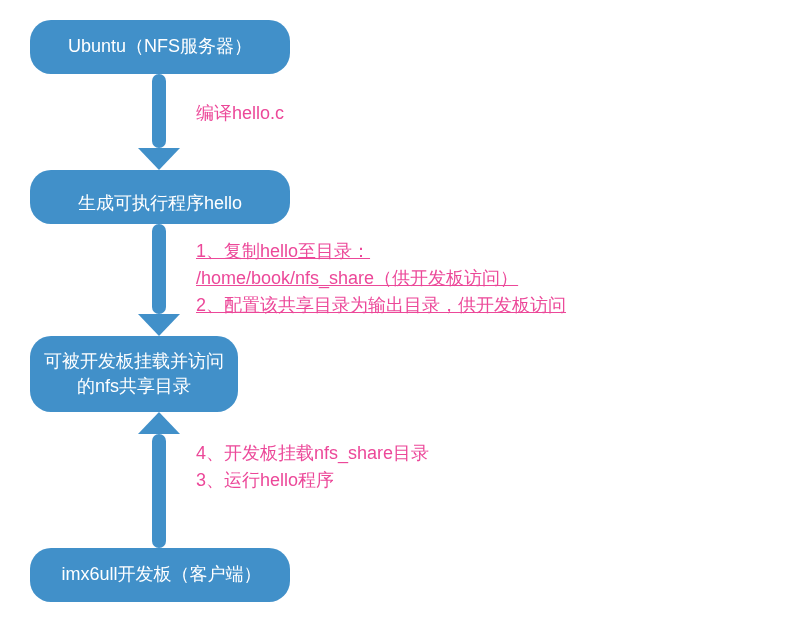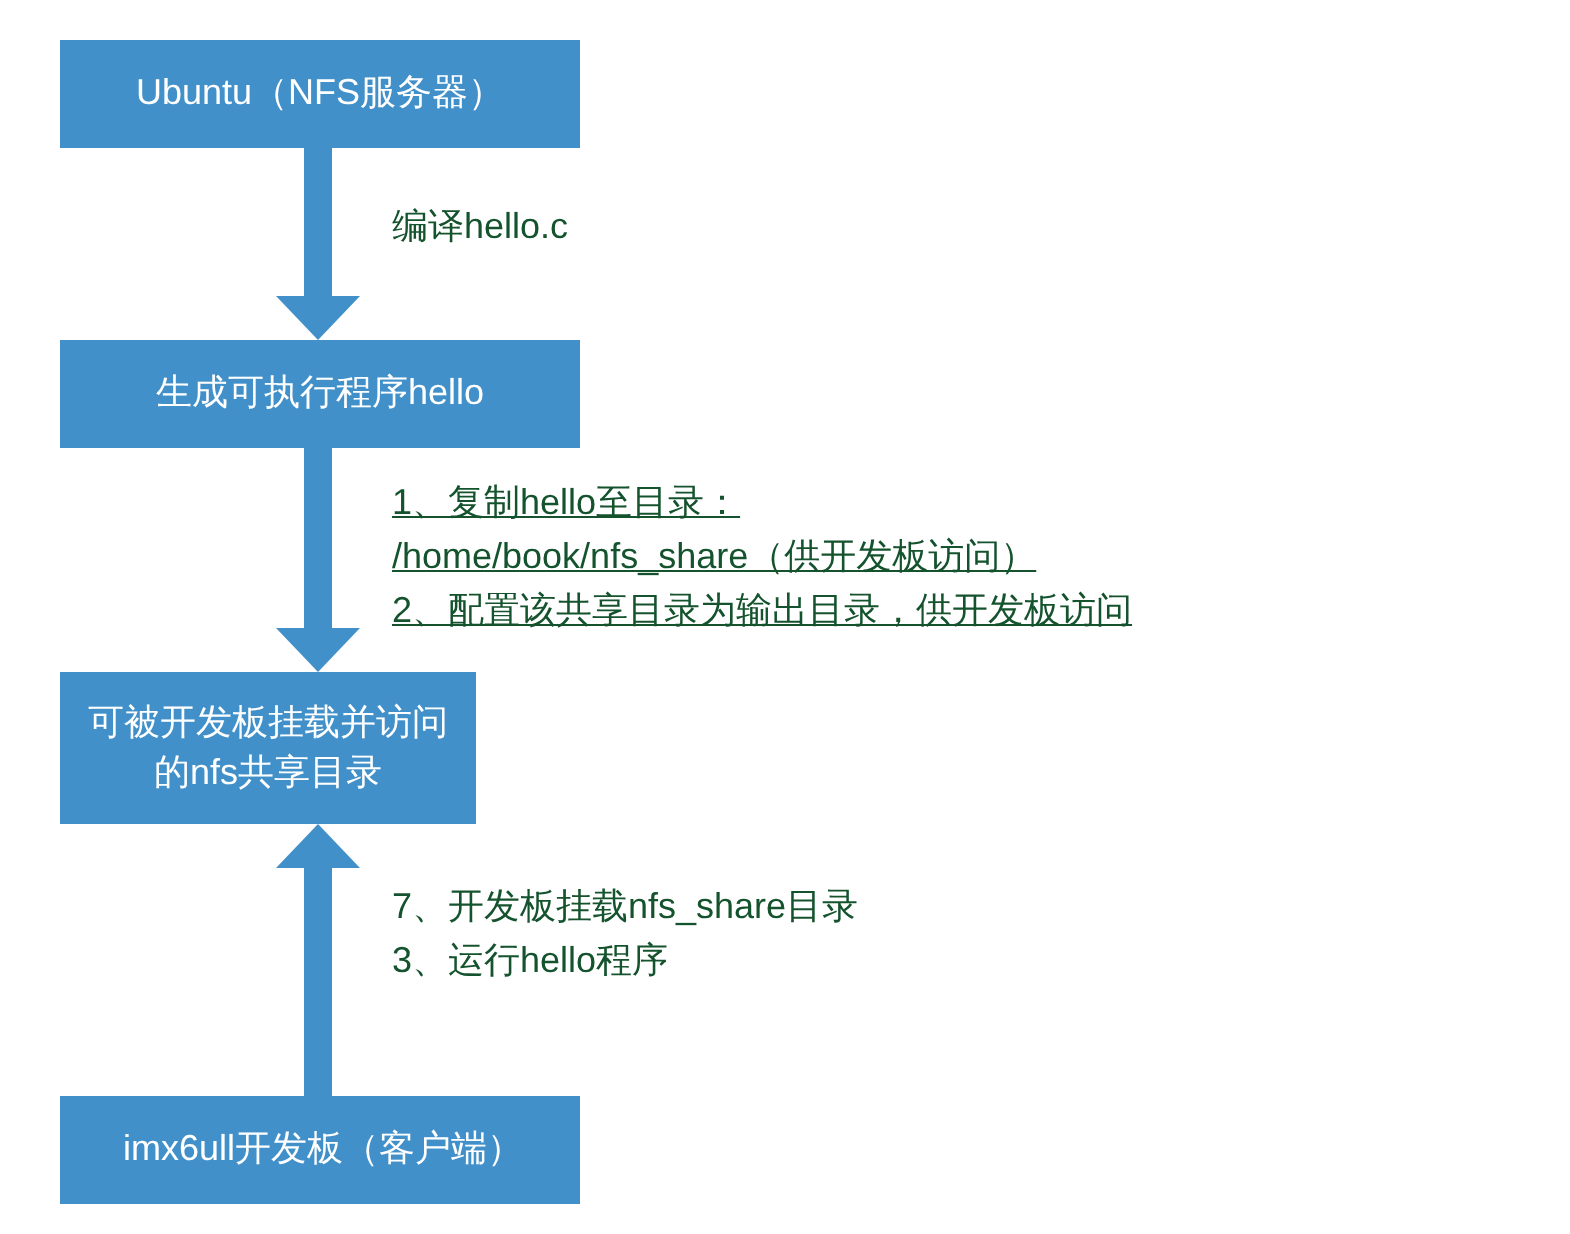--- a/index.html
+++ b/index.html
@@ -1,15 +1,15 @@
 <!DOCTYPE html>
 <html><head>
 <meta charset="utf-8">
 <style>
-* { box-sizing: border-box; margin: 0; padding: 0; }
+* { box-sizing: border-box; margin: 0; padding: 0; border-radius: 21px; }
 body {
   font-family: "Microsoft YaHei", "PingFang SC", Arial, sans-serif;
   background: #fff;
   width: 785px;
   height: 617px;
   position: relative;
 }
 .diagram { position: relative; width: 100%; height: 100%; }
 .box {
   position: absolute;
@@ -17,21 +17,21 @@
   color: #fff;
   display: flex;
   align-items: center;
   justify-content: center;
   text-align: center;
   font-size: 18px;
   line-height: 1.4;
   padding: 8px 12px;
 }
 .box1 { left: 30px; top: 20px; width: 260px; height: 54px; }
-.box2 { left: 30px; top: 170px; width: 260px; height: 54px; }
+.box2 { left: 30px; top: 170px; width: 260px; height: 54px; align-items: flex-end; }
 .box3 { left: 30px; top: 336px; width: 208px; height: 76px; }
 .box4 { left: 30px; top: 548px; width: 260px; height: 54px; padding-left: 15px; }
 .arrow-down {
   position: absolute;
   width: 14px;
   background: #4190C9;
 }
 .arrow-down::after {
   content: "";
   position: absolute;
@@ -55,21 +55,21 @@
   width: 0; height: 0;
   border-left: 21px solid transparent;
   border-right: 21px solid transparent;
   border-bottom: 22px solid #4190C9;
 }
 .a1 { left: 152px; top: 74px; height: 74px; }
 .a2 { left: 152px; top: 224px; height: 90px; }
 .a3 { left: 152px; top: 434px; height: 114px; }
 .label {
   position: absolute;
-  color: #14532d;
+  color: #ec4899;
   font-size: 18px;
   line-height: 1.5;
 }
 .l1 { left: 196px; top: 100px; }
 .l2 { left: 196px; top: 238px; width: 500px; text-decoration: underline; }
 .l3 { left: 196px; top: 440px; width: 400px; }
 </style>
 </head>
 <body>
 
@@ -95,21 +95,21 @@
     <div>2、配置该共享目录为输出目录，供开发板访问</div>
   </div>
 
   <div class="box box3">
     <span style="white-space:pre-line">可被开发板挂载并访问
 的nfs共享目录</span>
   </div>
 
   <div class="arrow-up a3"></div>
   <div class="label l3">
-    <div>7、开发板挂载nfs_share目录</div>
+    <div>4、开发板挂载nfs_share目录</div>
     <div>3、运行hello程序</div>
   </div>
 
   <div class="box box4">
     <span>imx6ull开发板（客户端）</span>
   </div>
 
 </div>
 
 </body></html>

